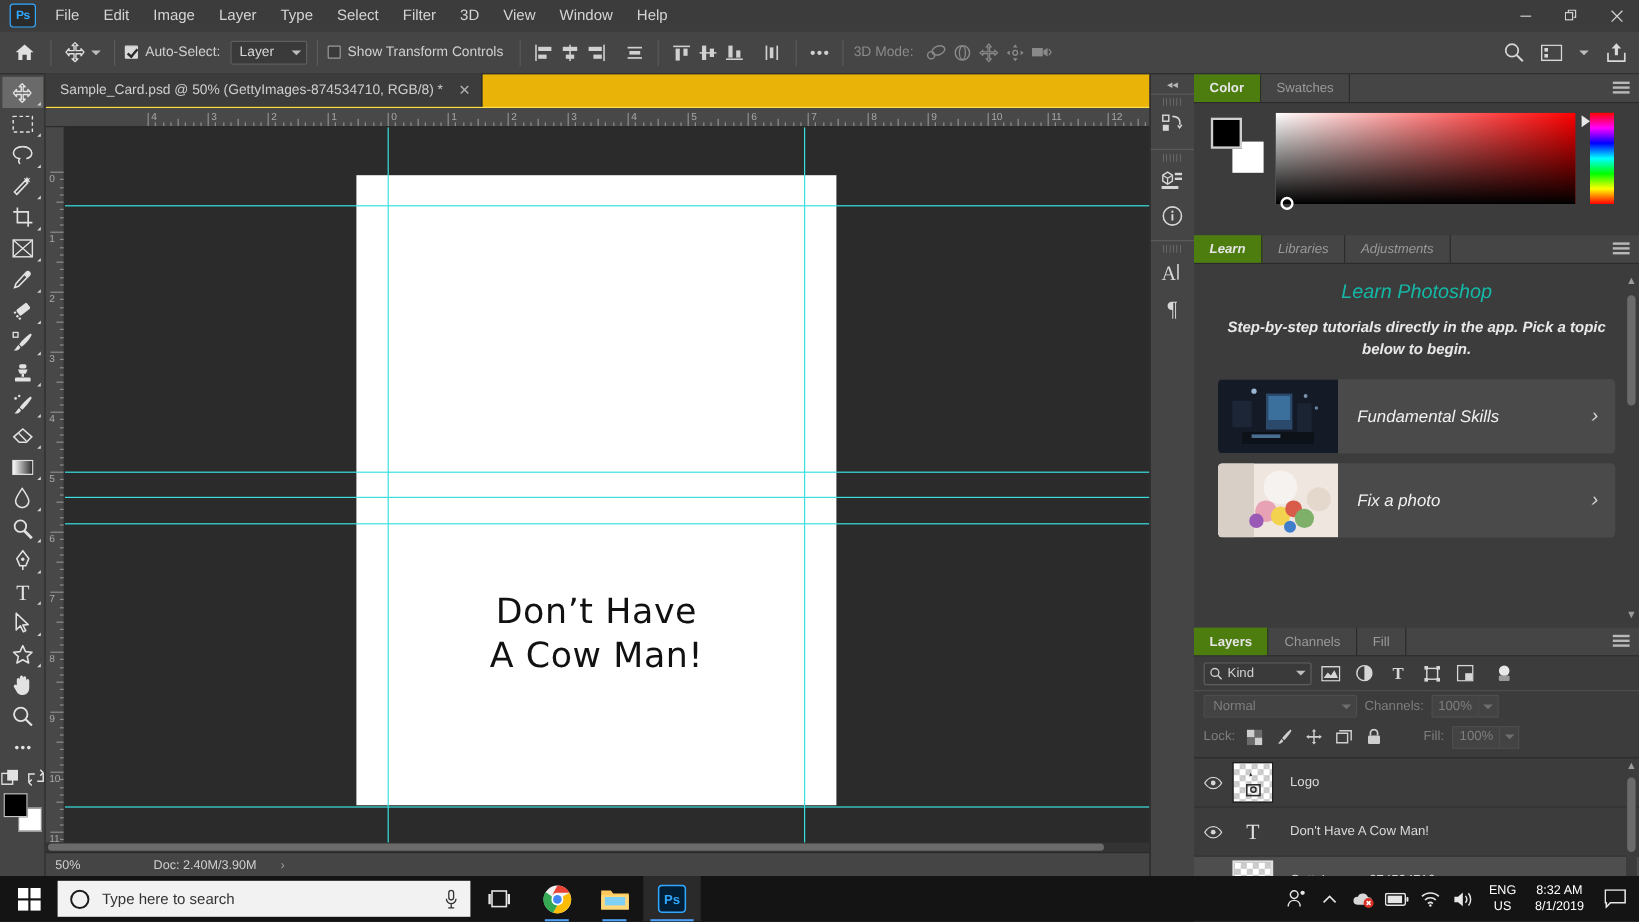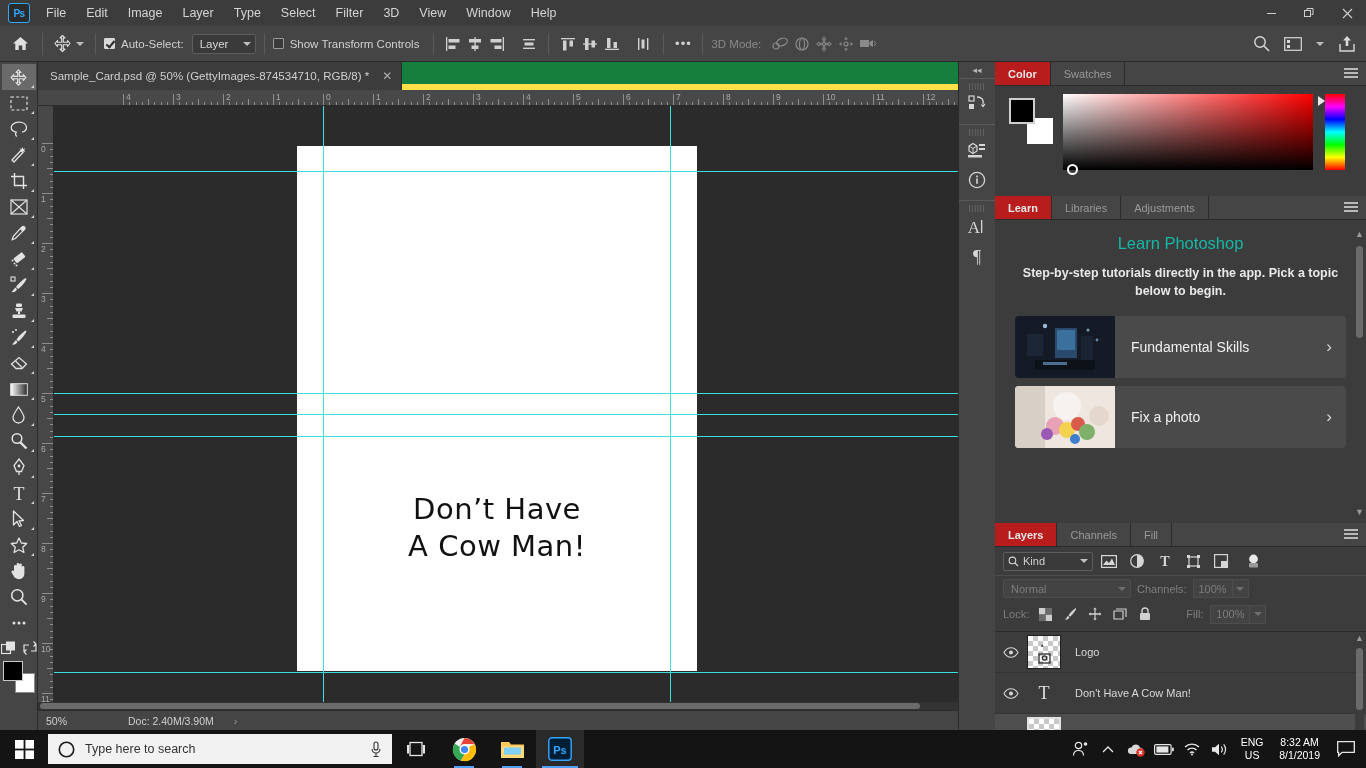--- a/index.html
+++ b/index.html
@@ -35,21 +35,21 @@
     border:solid #2b2b2b; border-width:0 2px 2px 0; transform:rotate(40deg); }
   .ob-select { height:20px; min-width:64px; background:#3a3a3a; border:1px solid #5e5e5e;
     border-radius:2px; color:#d8d8d8; font-size:11.5px; display:flex; align-items:center;
     justify-content:space-between; padding:0 4px 0 7px; }
   .caret { width:0;height:0;border-left:4px solid transparent;border-right:4px solid transparent;
     border-top:4px solid #bdbdbd; }
   #ob-right { position:absolute; right:8px; display:flex; align-items:center; gap:10px; }
 
   
   #tabbar { position:absolute; left:38px; top:62px; width:920px; height:28px;
-    background:#15803d; border-bottom:6px solid #fde047; display:flex; align-items:flex-start; }
+    background:#eab308; border-bottom:1px solid #fde047; display:flex; align-items:flex-end; }
   #doctab { height:28px; background:#3c3c3c; display:flex; align-items:center;
     padding:0 6px 0 12px; color:#cfcfcf; font-size:11.5px; border-right:1px solid #2b2b2b; }
   #doctab .tabclose { margin-left:10px; color:#b0b0b0; font-size:12px; padding:0 3px; }
 
   
   #toolbar { position:absolute; left:0; top:62px; width:38px; height:668px;
     background:#454545; border-right:1px solid #2b2b2b; padding-top:2px; }
   .tool { width:34px; height:26px; margin:0 auto; display:flex; align-items:center;
     justify-content:center; color:#d6d6d6; position:relative; }
   .tool.active { background:#6a6a6a; }
@@ -102,41 +102,41 @@
     font-size:7px; letter-spacing:1px; }
   .rail-btn { width:30px; height:28px; margin:2px auto; display:flex; align-items:center;
     justify-content:center; color:#d6d6d6; }
 
   
   #dock { position:absolute; left:995px; top:62px; width:371px; height:668px; background:#3c3c3c; }
   .panel-tabs { height:24px; background:#454545; display:flex; align-items:stretch;
     border-bottom:1px solid #2b2b2b; position:relative; }
   .ptab { padding:0 13px; display:flex; align-items:center; font-size:11px; color:#9a9a9a;
     border-right:1px solid #2b2b2b; }
-  .ptab.active { background:#b91c1c; color:#e6e6e6; font-weight:bold; }
+  .ptab.active { background:#4d7c0f; color:#e6e6e6; font-weight:bold; }
   .pmenu { position:absolute; right:8px; top:6px; width:14px; height:12px; }
   .pmenu i { display:block; height:2px; background:#b9b9b9; margin-bottom:2px; }
 
   
   #colorPanel { position:absolute; left:0; top:0; width:371px; height:134px; background:#3c3c3c; }
   #colorBody { position:relative; height:96px; padding:8px 10px; display:flex; }
   #swatchStack { position:relative; width:46px; height:46px; margin:4px 8px 0 4px; }
   #cp-bg { position:absolute; right:2px; bottom:0; width:26px; height:26px; background:#fff; }
   #cp-fg { position:absolute; left:0; top:0; width:26px; height:26px; background:#000;
     border:2px solid #cfcfcf; }
   #colorField { position:relative; width:250px; height:76px; }
   #huebar { width:20px; height:76px; margin-left:12px; position:relative;
     background:linear-gradient(to bottom,#ff0000,#ff00ff,#0000ff,#00ffff,#00ff00,#ffff00,#ff0000); }
   #huemark { position:absolute; left:-7px; top:2px; width:0;height:0;
     border-top:5px solid transparent;border-bottom:5px solid transparent;border-left:7px solid #e8e8e8; }
   #fieldmark { position:absolute; left:4px; bottom:-5px; width:11px; height:11px;
     border:2px solid #fff; border-radius:50%; }
 
   
-  #learnPanel { position:absolute; left:0; top:134px; width:371px; height:327px; background:#3c3c3c; }
+  #learnPanel { position:absolute; left:0; top:134px; width:371px; height:327px; background:#3c3c3c;font-style:italic; }
   #learnBody { padding:14px 20px 0 20px; position:relative; height:303px; overflow:hidden; }
   #learnTitle { text-align:center; color:#14b8a6; font-size:16.5px; margin-bottom:11px; }
   #learnSub { text-align:center; color:#e8e8e8; font-size:12.5px; font-weight:bold;
     line-height:1.45; margin-bottom:16px; }
   .learn-card { height:62px; background:#4a4a4a; border-radius:4px; margin-bottom:8px;
     display:flex; align-items:center; overflow:hidden; }
   .lc-thumb { width:100px; height:62px; flex:none; }
   .lc-label { flex:1; padding-left:16px; color:#f0f0f0; font-size:14px; }
   .lc-chev { width:34px; color:#d8d8d8; font-size:17px; text-align:center; font-weight:300; }
   .vscroll { position:absolute; right:2px; top:10px; width:9px; bottom:6px; background:#3c3c3c; }

